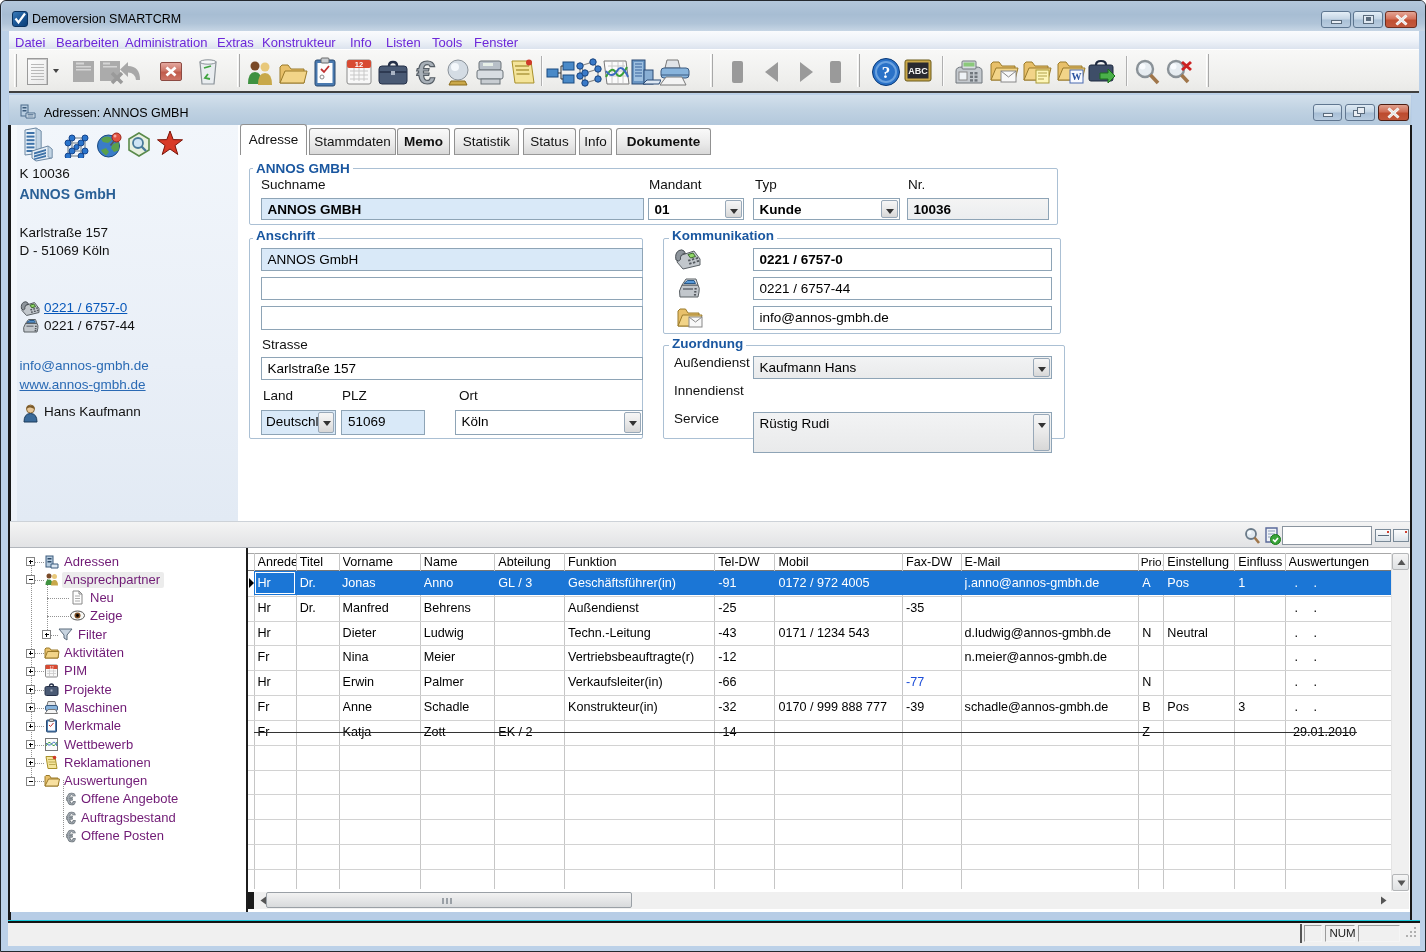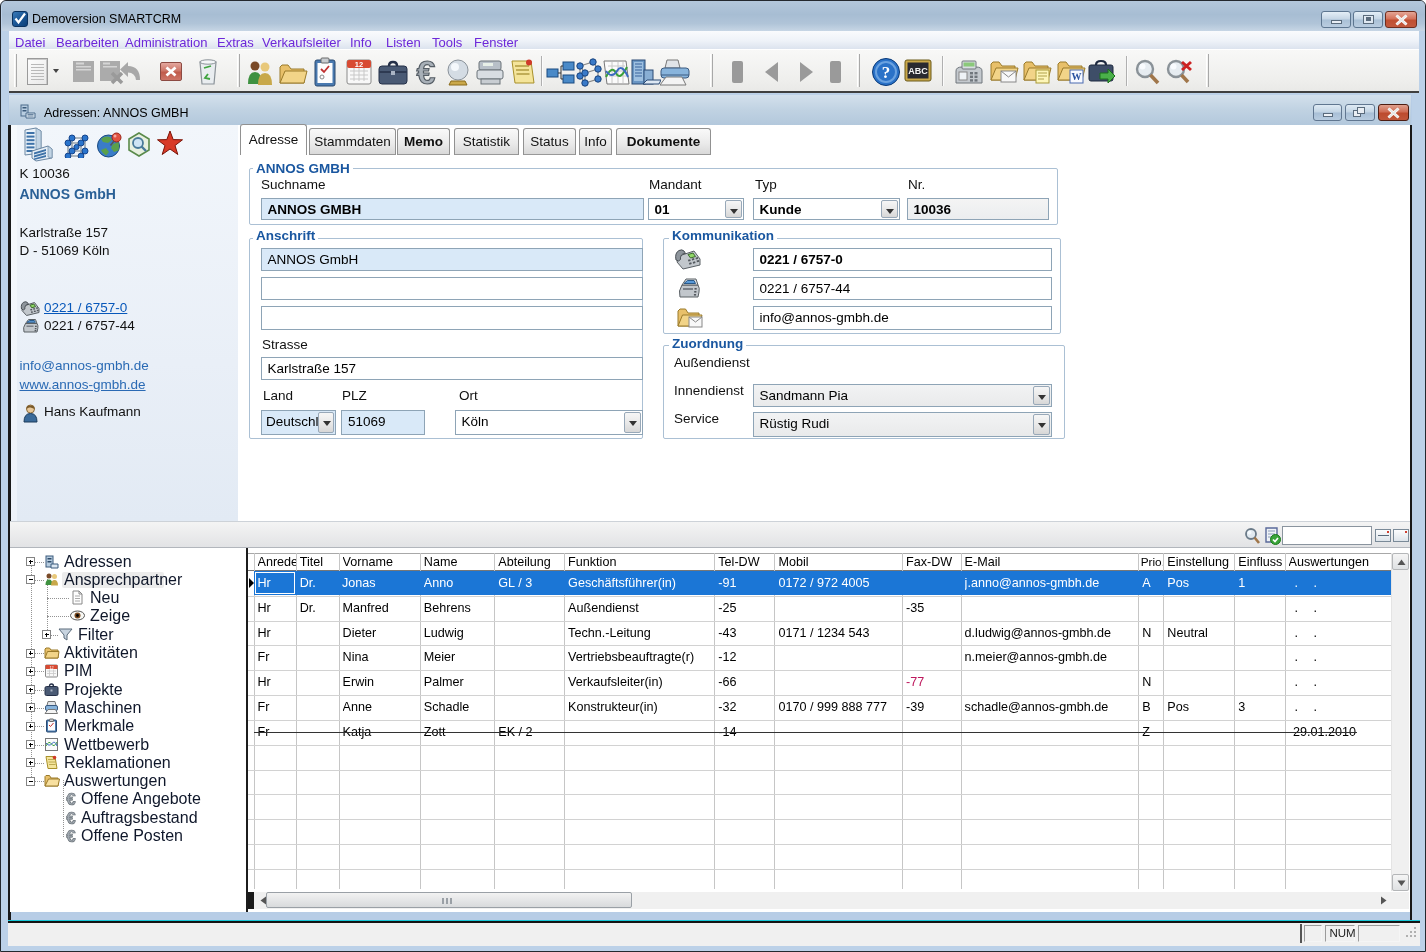--- a/index.html
+++ b/index.html
@@ -22,21 +22,21 @@
 .grp{border:1px solid #abc0d4;border-radius:2px}
 .glabel{font-size:13.5px;font-weight:bold;color:#1a57a0;background:#fff;padding:0 3px;z-index:2}
 .lbl{font-size:13.5px;color:#111}
 .fld{border:1px solid #8ea4b6;font-size:13.5px;color:#000;line-height:21px;padding-left:6px;background:#fff;overflow:hidden;white-space:nowrap}
 .blue{background:#d9e9f8}
 .gray{background:linear-gradient(180deg,#f2f3f4,#e9eaeb)}
 .cmbbtn{position:absolute;right:1px;top:1px;bottom:1px;width:17px;border:1px solid #98a8b8;border-radius:2px;background:linear-gradient(180deg,#f6f6f6 0%,#e9e9e9 50%,#d7d7d7 100%)}
 .cmbbtn:after{content:"";position:absolute;left:4.5px;top:8px;border:4px solid transparent;border-top:5px solid #333}
 #midstrip{left:9px;top:520px;width:1400px;height:27px;background:linear-gradient(180deg,#f4f4f4,#e2e3e5);border-top:1px solid #cdd2d8;border-bottom:1px solid #b2b6bc}
 #treepanel{left:9px;top:547px;width:231px;height:364px;background:#fff}
-.trow{font-size:16px;color:#0f172a;height:18px;line-height:18px}
+.trow{font-size:13px;color:#701a75;height:18px;line-height:18px}
 .th{top:552px;height:17px;font-size:12.6px;color:#000;line-height:17px;overflow:hidden;white-space:nowrap}
 .td{font-size:12.6px;color:#000;line-height:25px;overflow:hidden;white-space:nowrap;padding-left:4px}
 .gv{top:552px;width:1px;height:336px;background:#c6c6c6}
 #statusbar{left:7px;top:921px;width:1412px;height:23px;background:#f0f0f0}
 .sunk{border:1px solid;border-color:#9b9b9b #f5f5f5 #f5f5f5 #9b9b9b}
 a.lnk{color:#0757ba;text-decoration:underline}
 </style></head>
 <body>
 <div id="win">
 <div id="titlebar" class="abs"></div>
@@ -57,21 +57,21 @@
       <svg class="abs" style="left:9px;top:2px" width="13" height="12" viewBox="0 0 13 12">
         <path d="M1.5 1.5 L11.5 10.5 M11.5 1.5 L1.5 10.5" stroke="#fff" stroke-width="3"></path>
         <path d="M1.5 1.5 L11.5 10.5 M11.5 1.5 L1.5 10.5" stroke="#e8e8e8" stroke-width="1.6"></path>
       </svg>
     </div>
 <div id="menubar" class="abs"></div>
 <div class="mi abs" style="left:14px">Datei</div>
 <div class="mi abs" style="left:55px">Bearbeiten</div>
 <div class="mi abs" style="left:124px">Administration</div>
 <div class="mi abs" style="left:216px">Extras</div>
-<div class="mi abs" style="left:261px">Verkaufsleiter</div>
+<div class="mi abs" style="left:261px">Konstrukteur</div>
 <div class="mi abs" style="left:349px">Info</div>
 <div class="mi abs" style="left:385px">Listen</div>
 <div class="mi abs" style="left:431px">Tools</div>
 <div class="mi abs" style="left:473px">Fenster</div>
 <div id="toolbar" class="abs"></div>
 
 <div class="abs tgrip" style="left:13px"></div>
 <div class="abs tgrip" style="left:236px"></div>
 <div class="abs tgrip" style="left:709px"></div>
 <div class="abs tgrip" style="left:856px"></div>
@@ -456,24 +456,24 @@
       <rect x="13" y="12" width="13" height="10" fill="#f8f8f8" stroke="#888"></rect>
       <path d="M13 12 l6.5 5 l6.5 -5" fill="none" stroke="#888"></path>
     </svg>
 <div class="abs fld" style="left:751.5px;top:246.5px;width:299px;height:23.5px;font-weight:bold">0221 / 6757-0</div>
 <div class="abs fld" style="left:751.5px;top:276px;width:299px;height:23px">0221 / 6757-44</div>
 <div class="abs fld" style="left:751.5px;top:305px;width:299px;height:23.5px">info@annos-gmbh.de</div>
 
 <div class="abs grp" style="left:662px;top:343.8px;width:402px;height:94px"></div>
 <div class="abs glabel" style="left:668px;top:335px">Zuordnung</div>
 <div class="abs lbl" style="left:673px;top:353.8px">Außendienst</div>
+<div class="abs fld gray" style="left:751.5px;top:355.3px;width:299px;height:23px">Kaufmann Hans<div class="cmbbtn"></div></div>
 <div class="abs lbl" style="left:673px;top:382.4px">Innendienst</div>
-<div class="abs fld gray" style="left:751.5px;top:383.2px;width:299px;height:23px">Sandmann Pia<div class="cmbbtn"></div></div>
 <div class="abs lbl" style="left:673px;top:409.7px">Service</div>
-<div class="abs fld gray" style="left:751.5px;top:411.4px;width:299px;height:25px">Rüstig Rudi<div class="cmbbtn"></div></div>
+<div class="abs fld gray" style="left:751.5px;top:411.4px;width:299px;height:41px">Rüstig Rudi<div class="cmbbtn"></div></div>
 
 <div id="midstrip" class="abs"></div>
 <svg class="abs" style="left:1243px;top:526px" width="17" height="18">
       <circle cx="7" cy="7" r="5" fill="#d8e8f4" fill-opacity="0.5" stroke="#6a7a88" stroke-width="1.8"></circle>
       <circle cx="5.5" cy="5.5" r="2" fill="#f4f9fd"></circle>
       <path d="M10.5 10.5 L15 16" stroke="#a0764a" stroke-width="2.6"></path>
     </svg>
 <svg class="abs" style="left:1262px;top:525px" width="18" height="19">
       <path d="M3 2 L14 2 L14 16 L3 16 Z" fill="#eef2f6" stroke="#5a6a9a" stroke-width="1.4"></path>
       <path d="M5 5 h7 M5 8 h7 M5 11 h5" stroke="#8a9ab8"></path>
@@ -728,21 +728,21 @@
 <div class="abs td" style="left:422.8px;top:644.3px;width:70px;color:#000;padding-left:0">Meier</div>
 <div class="abs td" style="left:567.1px;top:644.3px;width:146px;color:#000;padding-left:0">Vertriebsbeauftragte(r)</div>
 <div class="abs td" style="left:717.3px;top:644.3px;width:56px;color:#000;padding-left:0">-12</div>
 <div class="abs td" style="left:963.6px;top:644.3px;width:174px;color:#000;padding-left:0">n.meier@annos-gmbh.de</div>
 <div class="abs td" style="left:1293.5px;top:644.3px;width:96px;color:#000;padding-left:0"><span style="letter-spacing:6px">.&nbsp;.</span></div>
 <div class="abs td" style="left:256.5px;top:669.2px;width:38px;color:#000;padding-left:0">Hr</div>
 <div class="abs td" style="left:341.6px;top:669.2px;width:77px;color:#000;padding-left:0">Erwin</div>
 <div class="abs td" style="left:422.8px;top:669.2px;width:70px;color:#000;padding-left:0">Palmer</div>
 <div class="abs td" style="left:567.1px;top:669.2px;width:146px;color:#000;padding-left:0">Verkaufsleiter(in)</div>
 <div class="abs td" style="left:717.3px;top:669.2px;width:56px;color:#000;padding-left:0">-66</div>
-<div class="abs td" style="left:905px;top:669.2px;width:55px;color:#be185d;padding-left:0">-77</div>
+<div class="abs td" style="left:905px;top:669.2px;width:55px;color:#1d4ed8;padding-left:0">-77</div>
 <div class="abs td" style="left:1141.2px;top:669.2px;width:21px;color:#000;padding-left:0">N</div>
 <div class="abs td" style="left:1293.5px;top:669.2px;width:96px;color:#000;padding-left:0"><span style="letter-spacing:6px">.&nbsp;.</span></div>
 <div class="abs td" style="left:256.5px;top:694.0px;width:38px;color:#000;padding-left:0">Fr</div>
 <div class="abs td" style="left:341.6px;top:694.0px;width:77px;color:#000;padding-left:0">Anne</div>
 <div class="abs td" style="left:422.8px;top:694.0px;width:70px;color:#000;padding-left:0">Schadle</div>
 <div class="abs td" style="left:567.1px;top:694.0px;width:146px;color:#000;padding-left:0">Konstrukteur(in)</div>
 <div class="abs td" style="left:717.3px;top:694.0px;width:56px;color:#000;padding-left:0">-32</div>
 <div class="abs td" style="left:777.4px;top:694.0px;width:124px;color:#000;padding-left:0">0170 / 999 888 777</div>
 <div class="abs td" style="left:905px;top:694.0px;width:55px;color:#000;padding-left:0">-39</div>
 <div class="abs td" style="left:963.6px;top:694.0px;width:174px;color:#000;padding-left:0">schadle@annos-gmbh.de</div>

